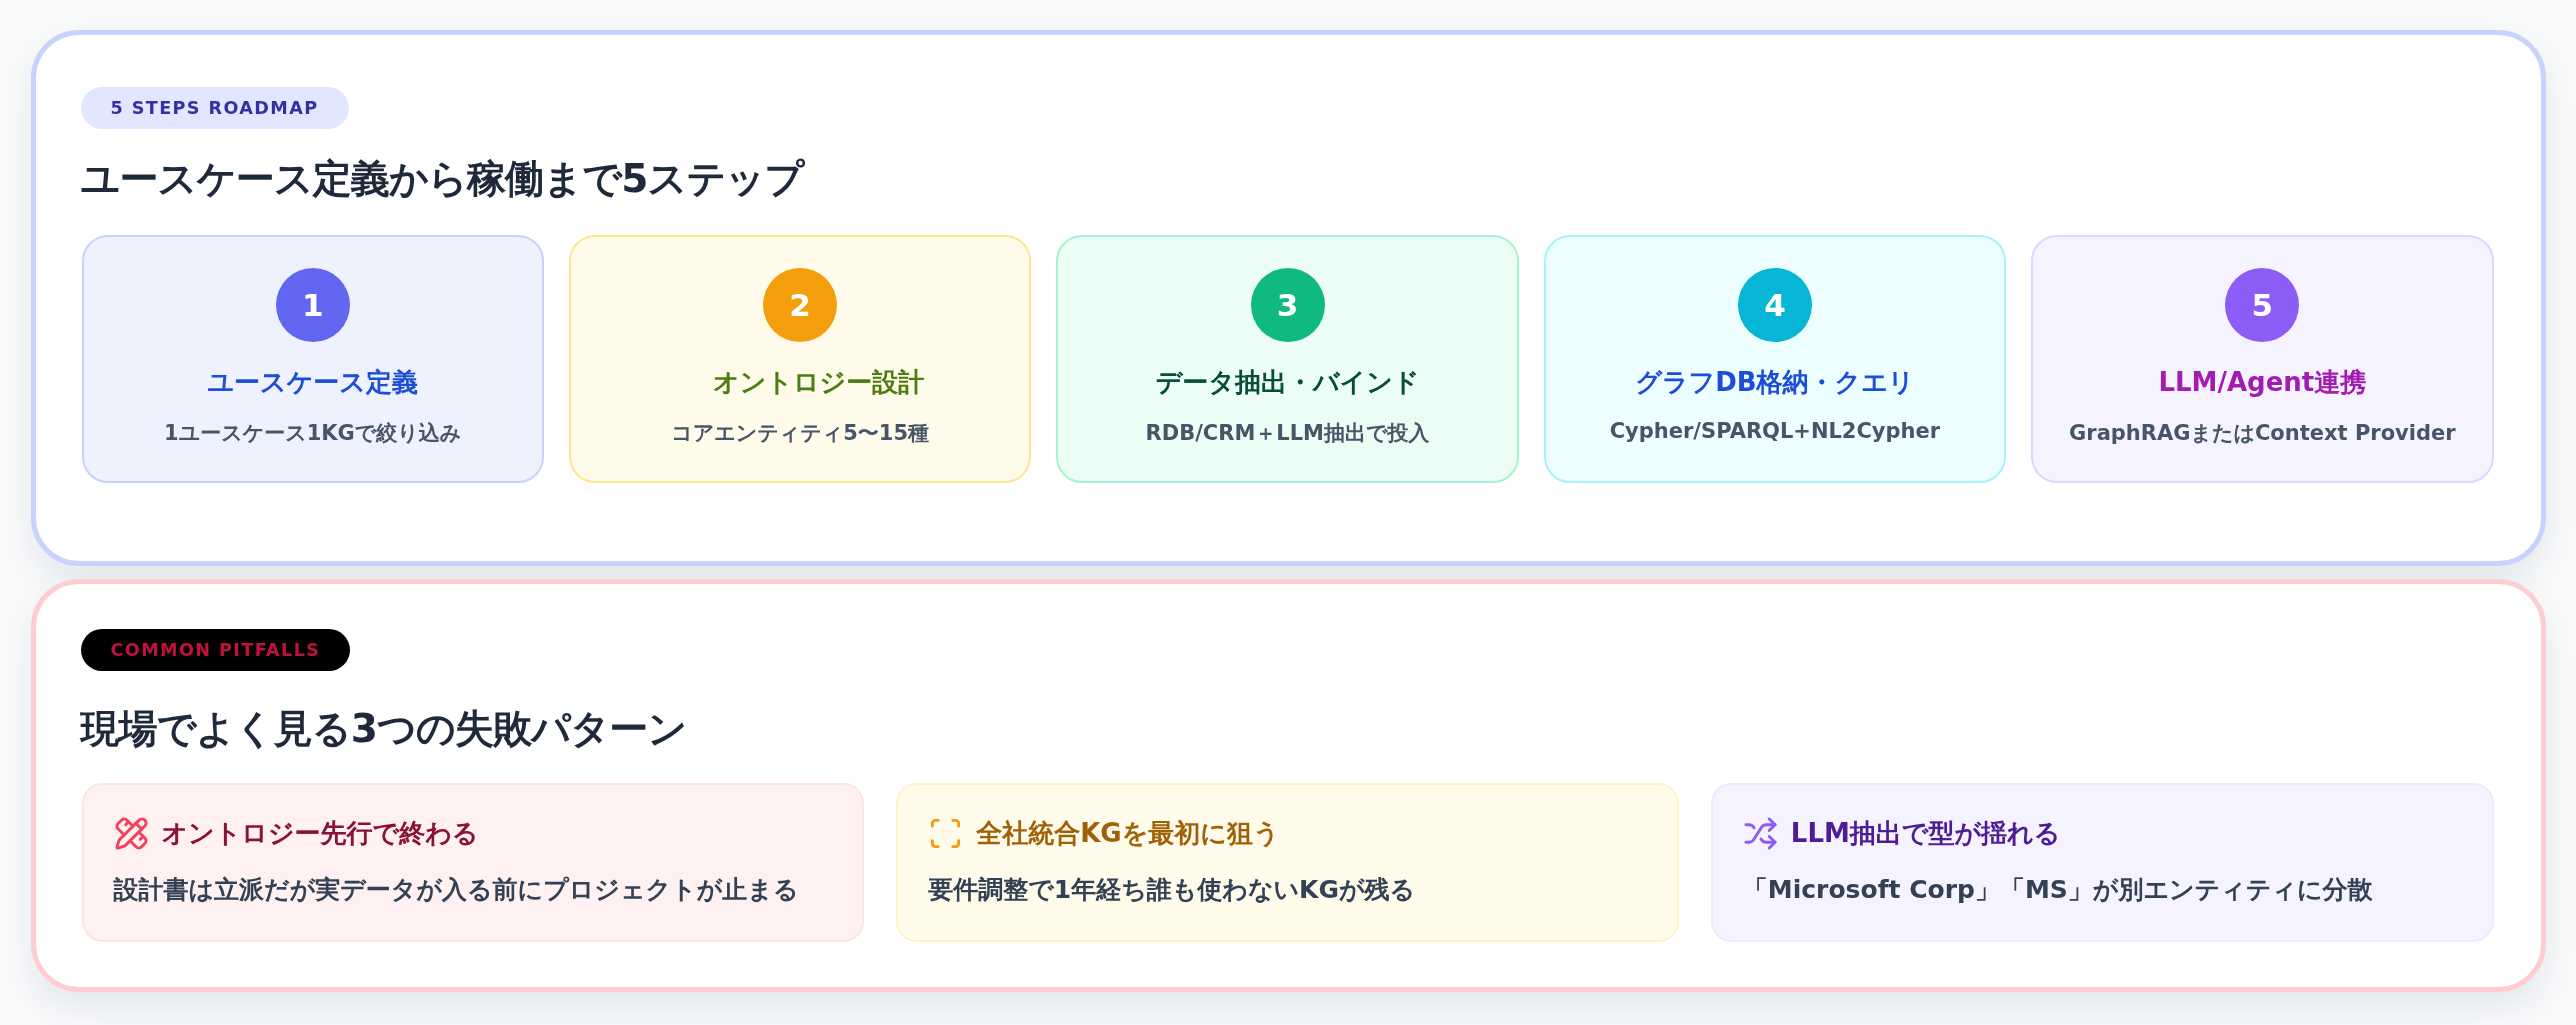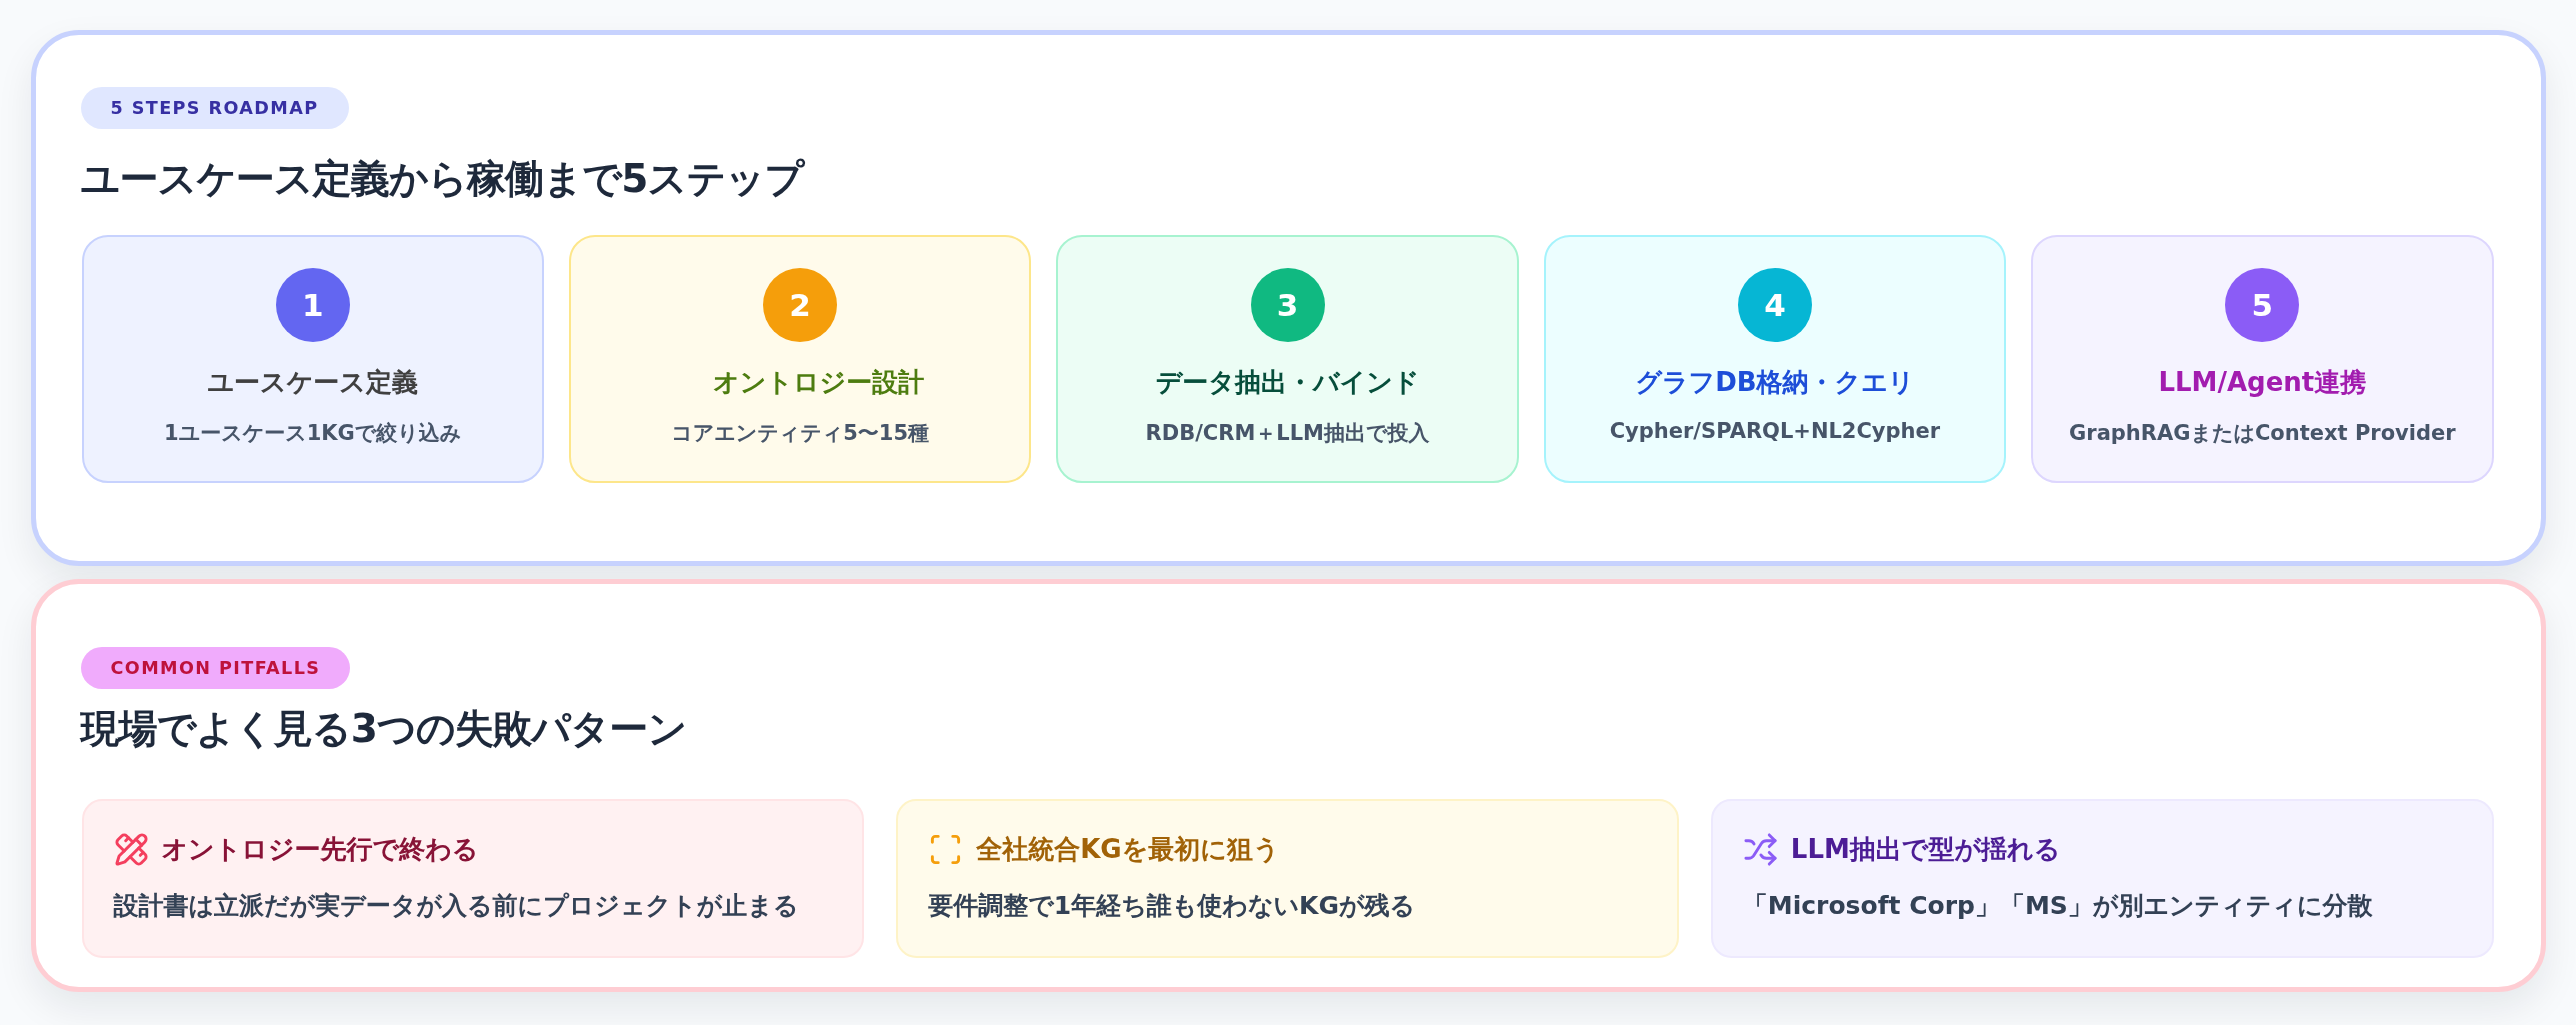--- a/index.html
+++ b/index.html
@@ -25,21 +25,21 @@
     padding: 0 30px;
     border-radius: 21px;
     font-family: "DejaVu Sans", sans-serif;
     font-weight: bold;
     font-size: 17.6px;
     letter-spacing: 1.4px;
     line-height: 42px;
     white-space: nowrap;
   }
   .roadmap .badge { top: 52px; background: #e0e7ff; color: #3730a3; }
-  .pitfalls .badge { top: 63px; background: #f0abfc; color: #be123c; }
+  .pitfalls .badge { top: 45px; background: #000000; color: #be123c; }
 
   .section-title {
     position: absolute;
     left: 45px;
     font-weight: bold;
     font-size: 39px;
     color: #1e293b;
     white-space: nowrap;
     letter-spacing: -0.9px;
   }
@@ -91,21 +91,21 @@
     font-size: 21px;
     color: #475569;
     white-space: nowrap;
     font-weight: bold;
   }
 
   
   .pits {
     position: absolute;
     left: 46px;
-    top: 215px;
+    top: 199px;
     width: 2412px;
     height: 159px;
     display: flex;
     gap: 32px;
   }
   .pit {
     flex: 1;
     border: 2.8px solid;
     border-radius: 20.4px;
     position: relative;
@@ -135,21 +135,21 @@
 </head>
 <body>
 
 <section class="panel roadmap">
   <div class="badge">5 STEPS ROADMAP</div>
   <h2 class="section-title">ユースケース定義から稼働まで5ステップ</h2>
 
   <div class="steps">
     <div class="step" style="background: rgb(238, 242, 255); border-color: rgb(199, 210, 254);">
       <div class="num" style="background: rgb(99, 102, 241);">1</div>
-      <div class="step-title" style="color: #404040;">ユースケース定義</div>
+      <div class="step-title" style="color: #1d4ed8;">ユースケース定義</div>
       <div class="step-desc">1ユースケース1KGで絞り込み</div>
     </div>
     <div class="step" style="background: rgb(255, 251, 235); border-color: rgb(253, 230, 138);">
       <div class="num" style="background: rgb(245, 158, 11);">2</div>
       <div class="step-title" style="color: #4d7c0f; margin-left: 37px;">オントロジー設計</div>
       <div class="step-desc">コアエンティティ5〜15種</div>
     </div>
     <div class="step" style="background: rgb(236, 253, 245); border-color: rgb(167, 243, 208);">
       <div class="num" style="background: rgb(16, 185, 129);">3</div>
       <div class="step-title" style="color: rgb(6, 78, 59);">データ抽出・バインド</div>

